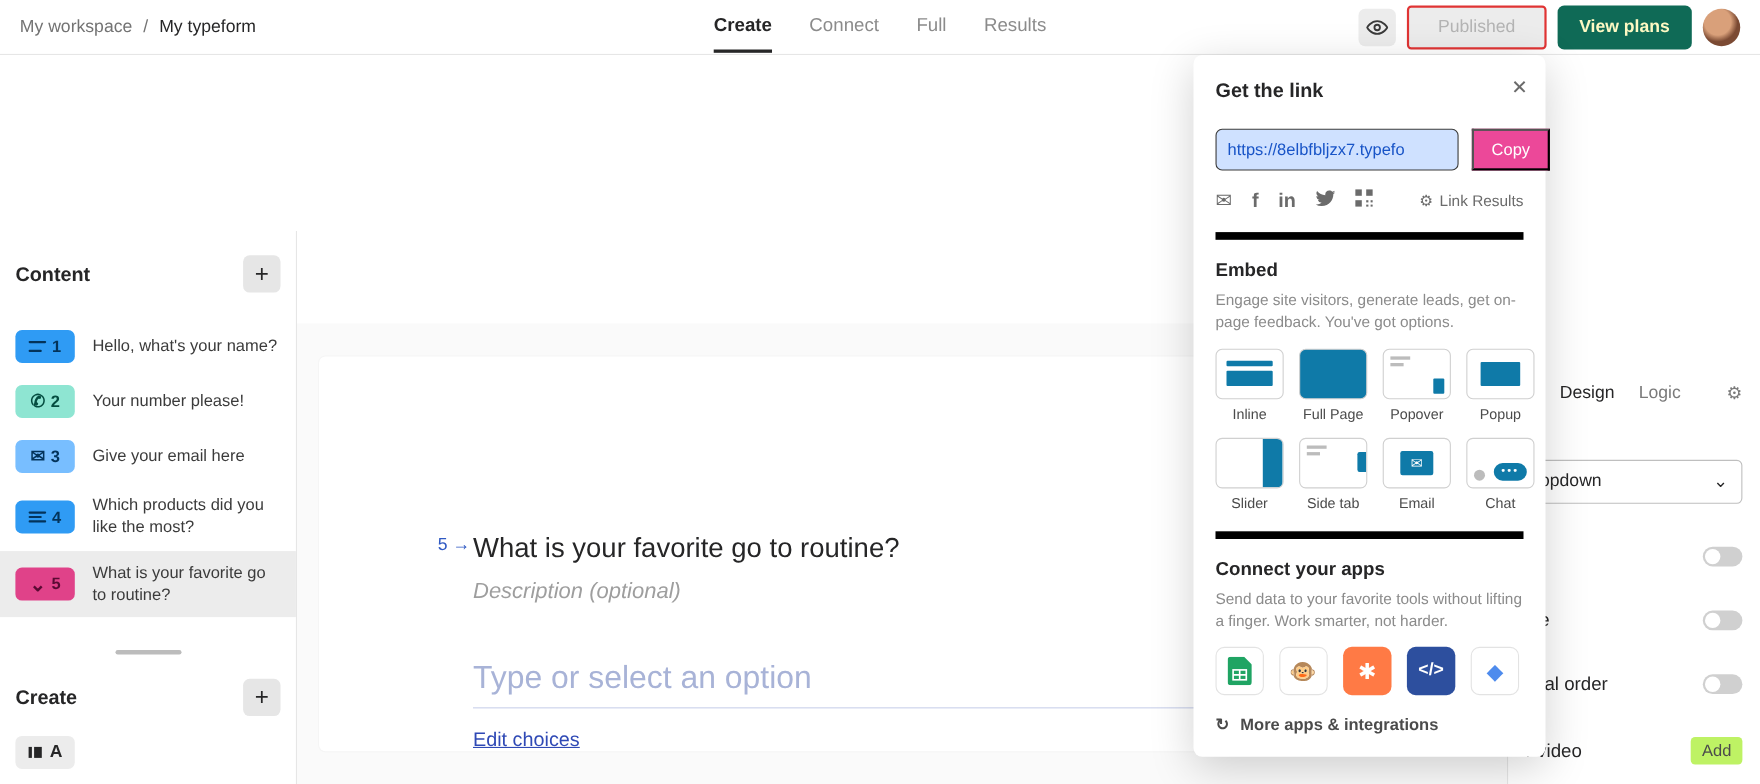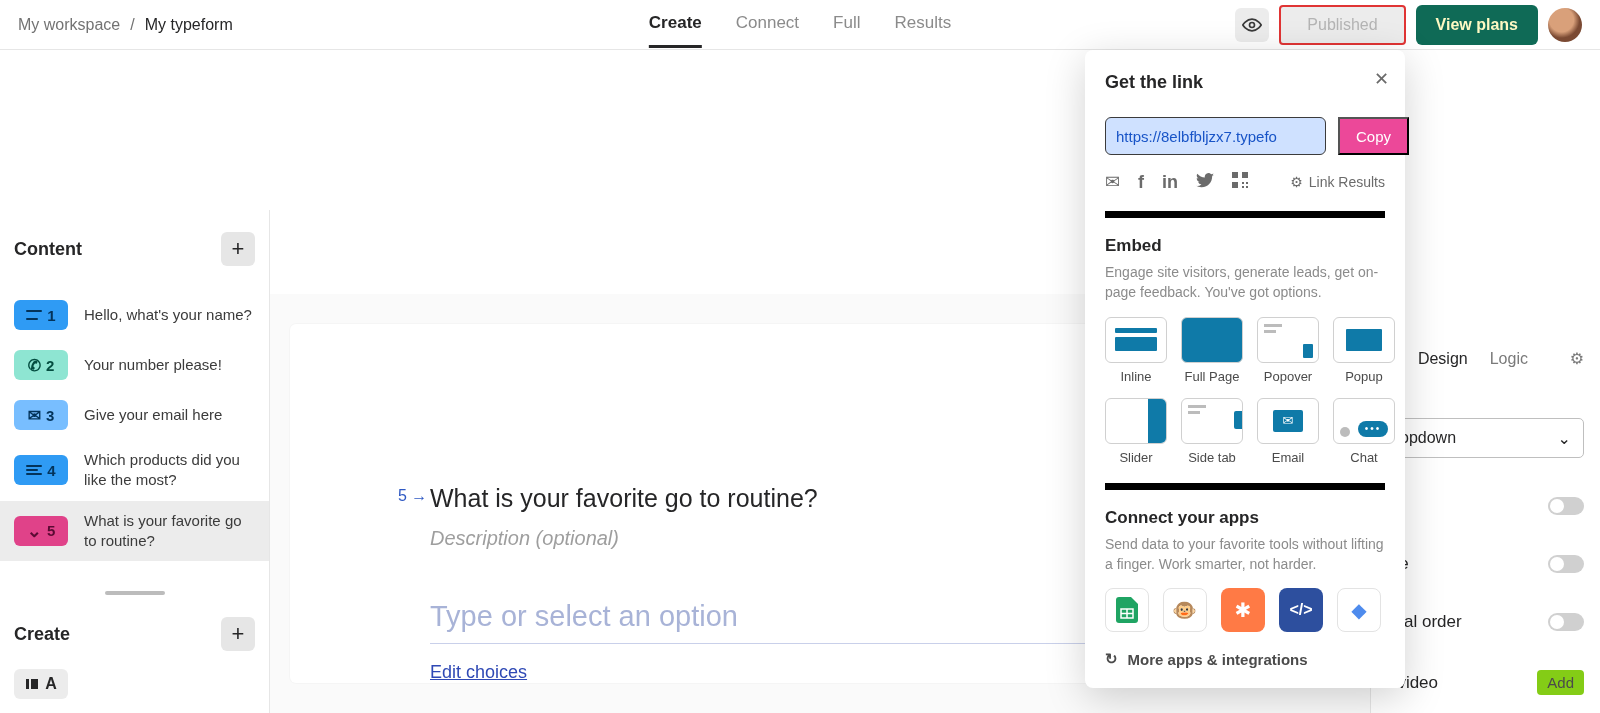--- a/index.html
+++ b/index.html
@@ -57,21 +57,21 @@
 
   
   .rightpanel { width:230px; border-left:1px solid #e6e6e6; padding:18px 16px; }
   .rtabs { display:flex; gap:22px; font-size:16px; color:#7a7a7a; align-items:center;}
   .rtabs .active{ color:#262627;}
   .rp-gear{ margin-left:auto; color:#7a7a7a;}
   .rp-select { margin-top:50px; height:40px; border:1px solid #bfbfbf; border-radius:5px; display:flex; align-items:center; justify-content:space-between; padding:0 12px; font-size:16px;}
   .rp-opt { display:flex; align-items:center; justify-content:space-between; margin-top:38px; font-size:17px;}
   .toggle { width:36px; height:18px; background:#d0d0d0; border-radius:10px; position:relative;}
   .toggle::after{content:"";position:absolute;width:14px;height:14px;background:#fff;border-radius:50%;top:2px;left:2px;}
-  .addlink { color:#4b4b4b; background:#84cc16; padding:4px 10px; border-radius:4px; font-size:15px;}
+  .addlink { color:#4b4b4b; background:#bef264; padding:4px 10px; border-radius:4px; font-size:15px;}
 
   
   .popover { position:absolute; top:50px; left:1085px; width:320px; background:#fff; border-radius:8px; box-shadow:0 10px 40px rgba(0,0,0,0.18); padding:22px 20px 20px; z-index:50;}
   .popover .ptitle { font-size:18px; font-weight:600; }
   .popover .close { position:absolute; top:18px; right:16px; font-size:18px; color:#6b6b6b; cursor:pointer;}
   .linkrow { display:flex; gap:12px; margin-top:24px;}
   .linkinput { flex:1; height:38px; border:1.5px solid #3b3b3b; border-radius:6px; padding:0 10px; font-size:15px; color:#1854c7;}
   .linkinput::selection{ background:#cfe1ff;}
   .copybtn { height:38px; padding:0 16px; background:#ec4899; color:#fff; border-radius:0; font-size:15px;}
   .sharerow { display:flex; gap:18px; margin-top:16px; color:#6b6b6b; align-items:center; font-size:18px;}

